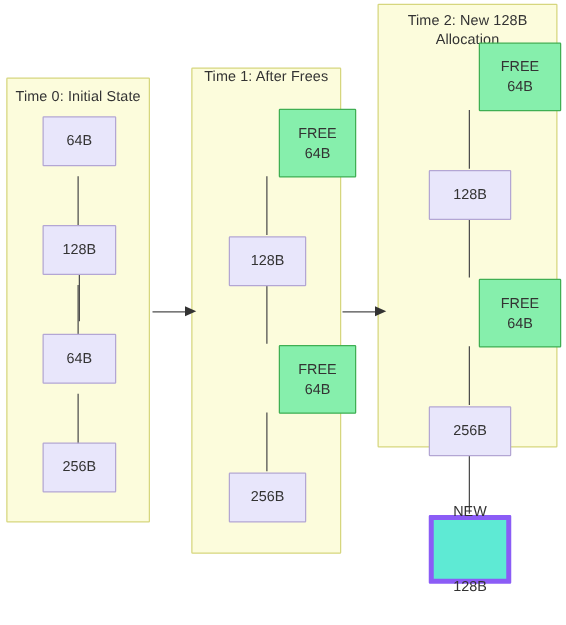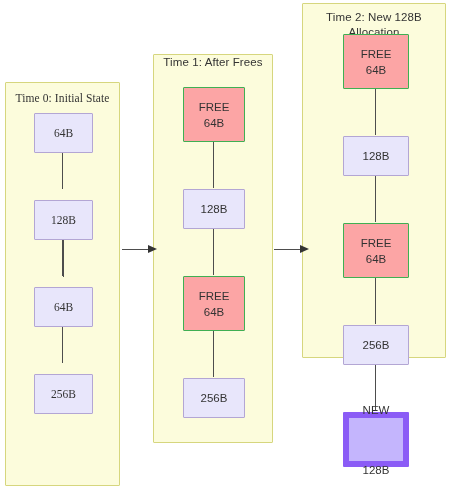--- a/index.html
+++ b/index.html
@@ -56,26 +56,27 @@
     z-index: 3;
     border-radius: 1px;
   }
   .block .line2 { display: block; }
 
   .block.used {
     background: #e8e6fb;
     border: 1px solid #b3a6d4;
   }
   .block.free {
-    background: #fca5a5;
+    background: #86efac;
     border: 1px solid #3faf53;
+    margin-left: 40px;
   }
   .block.newalloc {
-    background: #c4b5fd;
-    border: 6px solid #8b5cf6;
+    background: #5eead4;
+    border: 4px solid #8b5cf6;
     gap: 44px;
   }
 
   
   .vlink {
     position: absolute;
     width: 1px;
     background: #4d4d4d;
     z-index: 2;
   }
@@ -95,21 +96,21 @@
     border-top: 4.5px solid transparent;
     border-bottom: 4.5px solid transparent;
     border-left: 9px solid #333333;
   }
 </style>
 </head>
 <body>
 
 <div id="canvas">
 
-  <div class="panel" style="left:5px; top:82px; width:115px; height:404px;font-family:Liberation Serif, serif;">
+  <div class="panel" style="left:5px; top:62px; width:115px; height:356px;">
     <div class="panel-title" style="top:8px;">Time 0: Initial State</div>
 
     <div class="vlink" style="left:57px; top:136px; height:58px;"></div>
     <div class="vlink" style="left:57px; top:151px; height:0px;"></div>
 
     <div class="block used" style="left:28px; top:30px; width:59px; height:40px;">
       <span>64B</span>
     </div>
 
     <div class="block used" style="left:28px; top:117px; width:59px; height:40px;">

